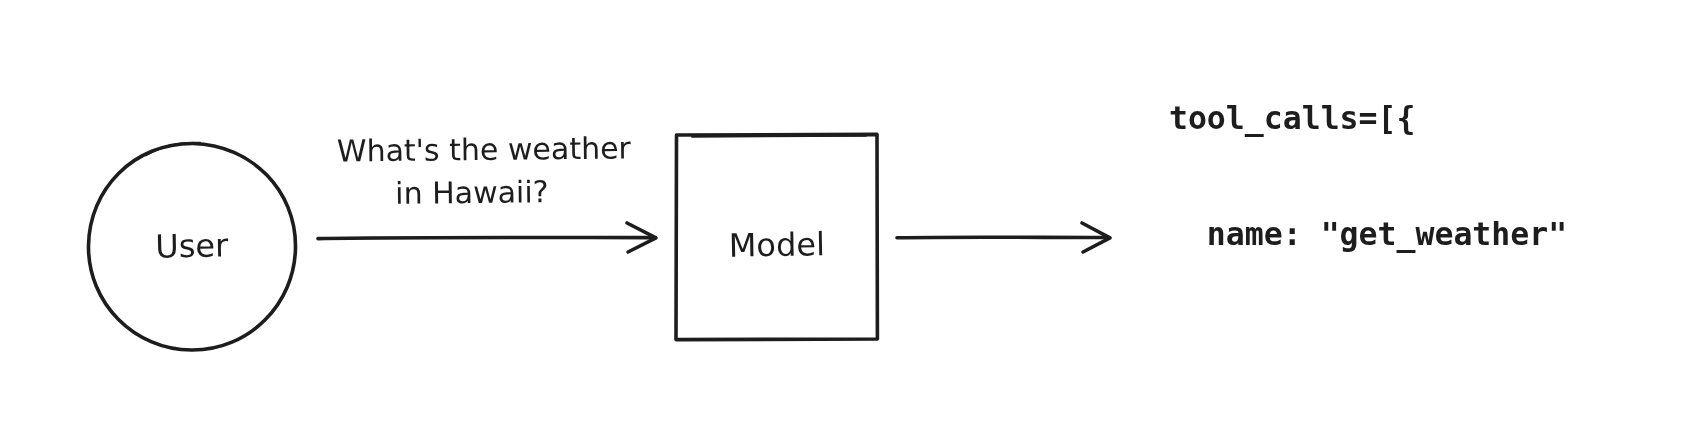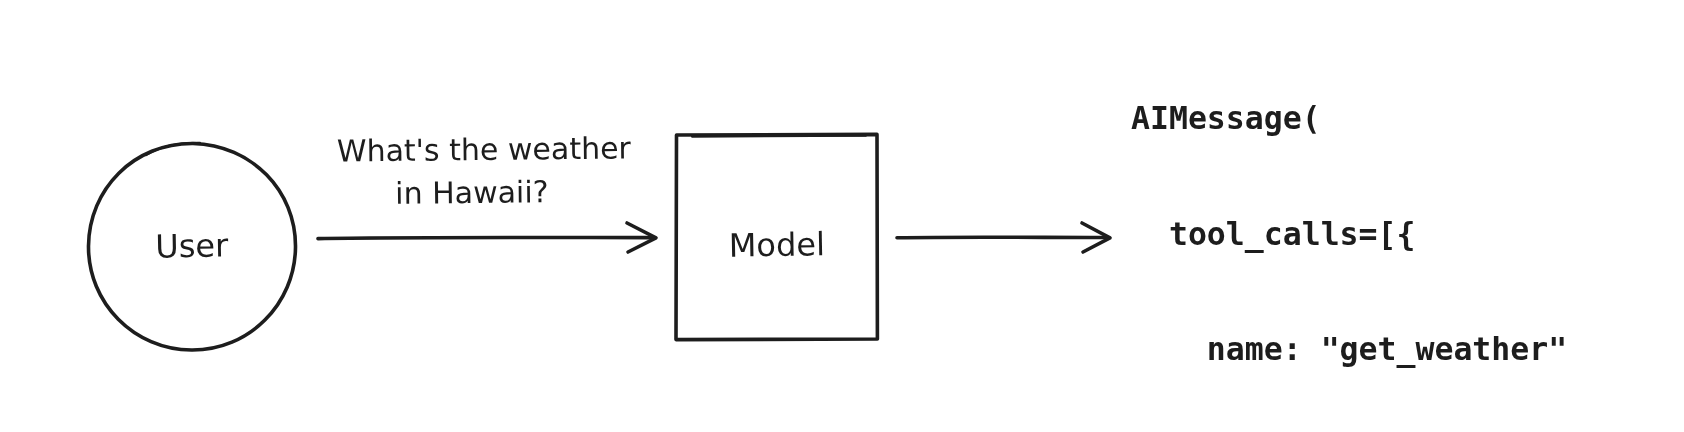--- a/index.html
+++ b/index.html
@@ -85,21 +85,20 @@
       <text class="hand-text node-label" x="777" y="256" transform="rotate(-1 777 256)">Model</text>
     </g>
 
     <g>
       <path class="shape" d="M 897,237.8 C 960,236.6 1050,237.6 1106,237.5"></path>
       <path class="shape" d="M 1082,223 L 1110,237.8 L 1083,252"></path>
     </g>
   </svg>
 
   <div class="code-block">
-    <div class="code-line">AIMessage(</div>
     <div class="code-line">  tool_calls=[{</div>
     <div class="code-line">    name: "get_weather"</div>
     
     
     
     
     
     
     
   </div>

